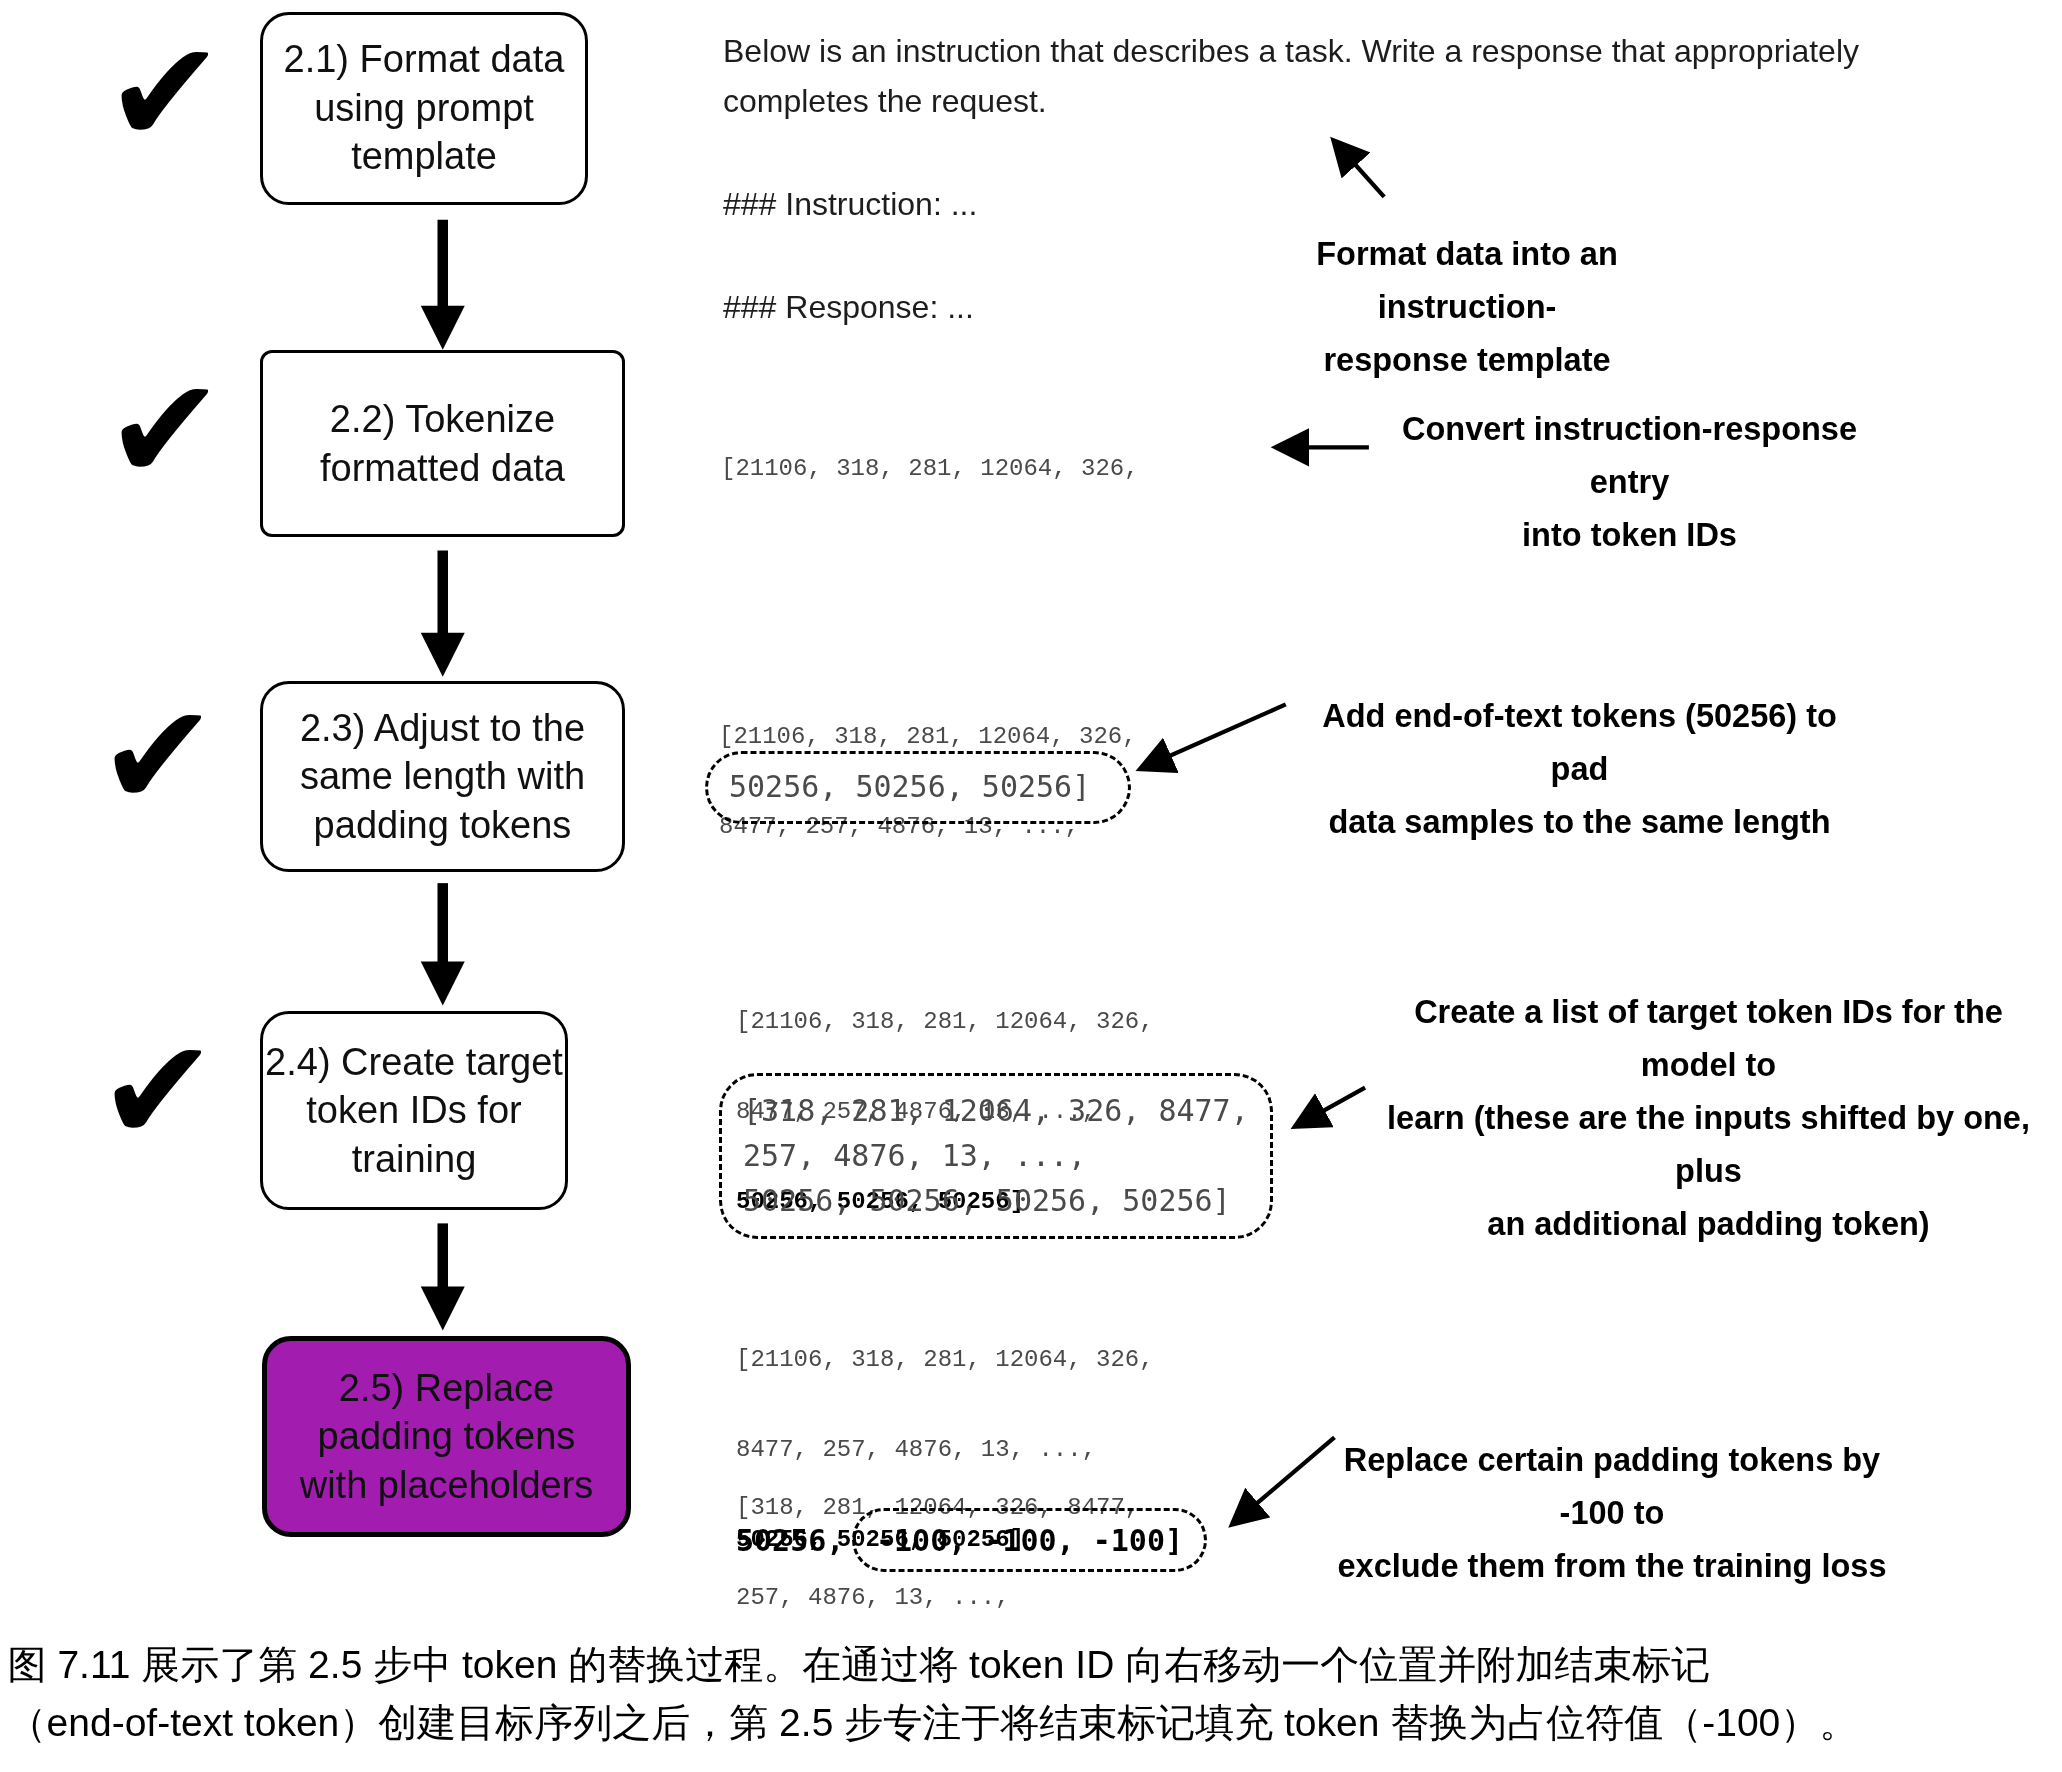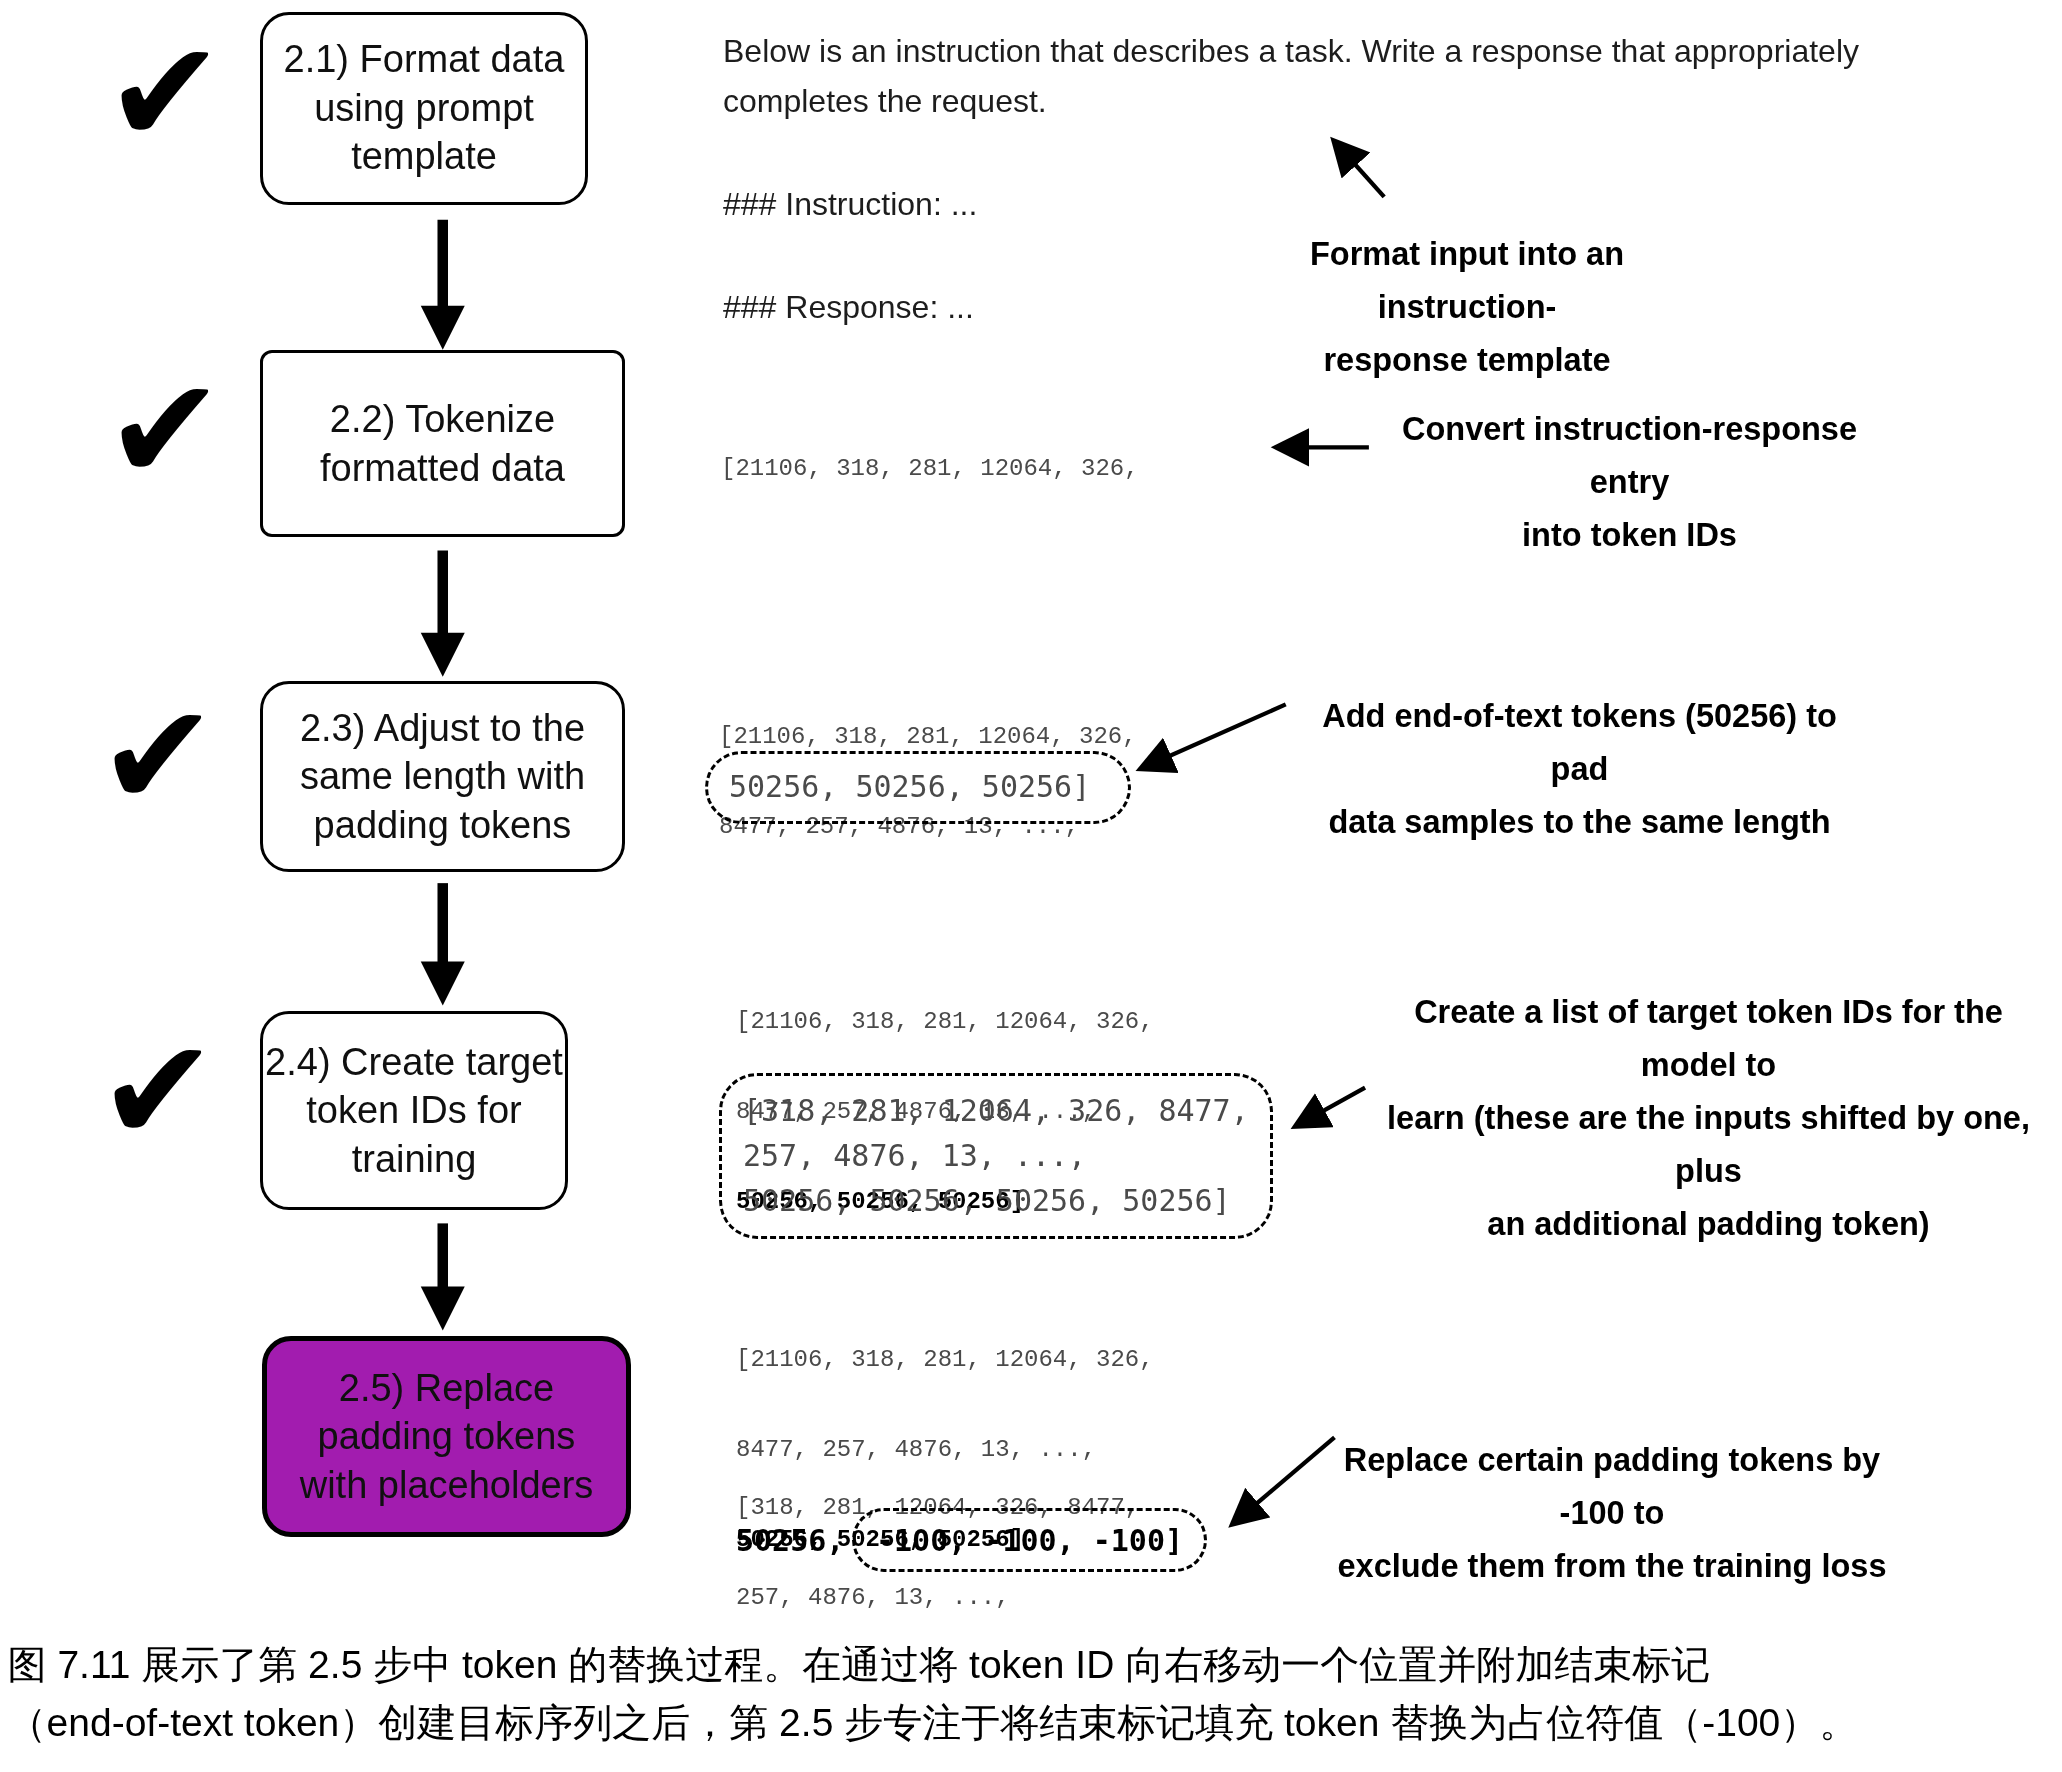--- a/index.html
+++ b/index.html
@@ -159,21 +159,21 @@
 
     <div class="mono" style="left:736px;top:1440px;">
       <div class="tline">[318, 281, 12064, 326, 8477,</div>
       <div class="tline">257, 4876, 13, ...,</div>
     </div>
     <div class="pill-row" style="left:736px;top:1508px;">
       <span>50256,</span>
       <span class="pill">-100, -100, -100]</span>
     </div>
 
-    <div class="annot" style="left:1228px;top:228px;width:478px;">Format input into an instruction-
+    <div class="annot" style="left:1228px;top:228px;width:478px;">Format data into an instruction-
 response template</div>
     <div class="annot" style="left:1376px;top:403px;width:507px;">Convert instruction-response entry
 into token IDs</div>
     <div class="annot" style="left:1300px;top:690px;width:559px;">Add end-of-text tokens (50256) to pad
 data samples to the same length</div>
     <div class="annot" style="left:1362px;top:986px;width:693px;">Create a list of target token IDs for the model to
 learn (these are the inputs shifted by one, plus
 an additional padding token)</div>
     <div class="annot" style="left:1311px;top:1434px;width:602px;text-align:center;">Replace certain padding tokens by -100 to
 exclude them from the training loss</div>

